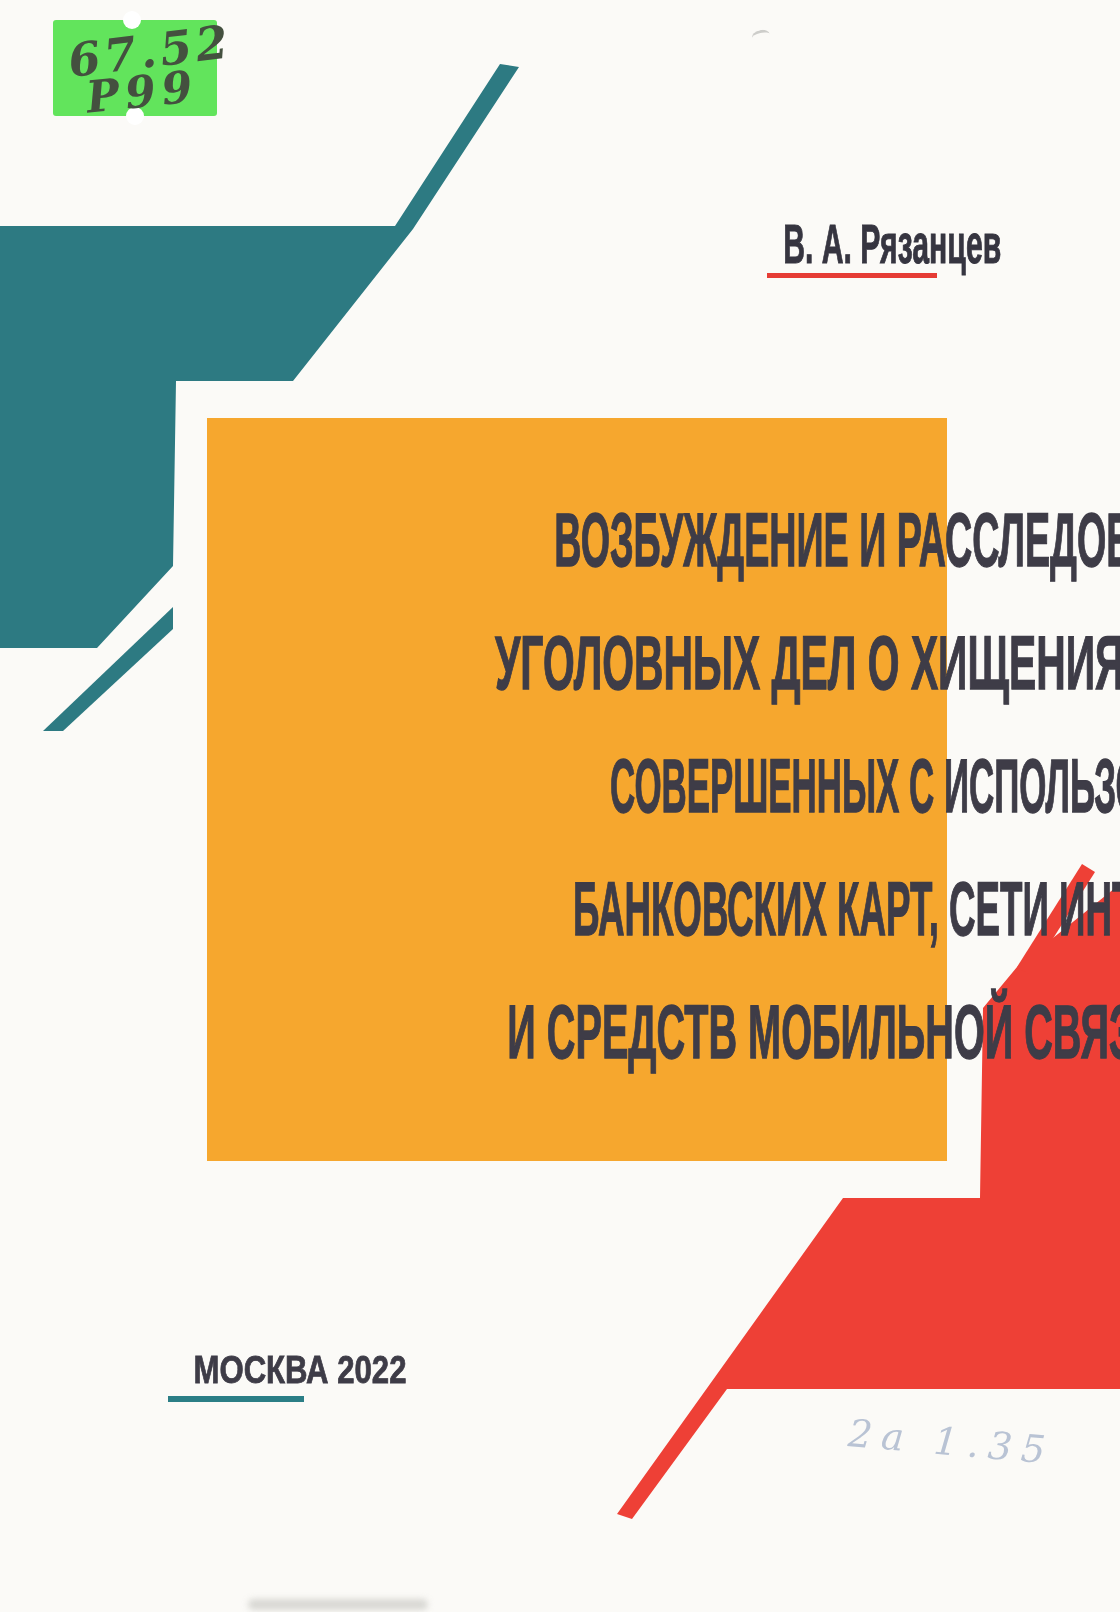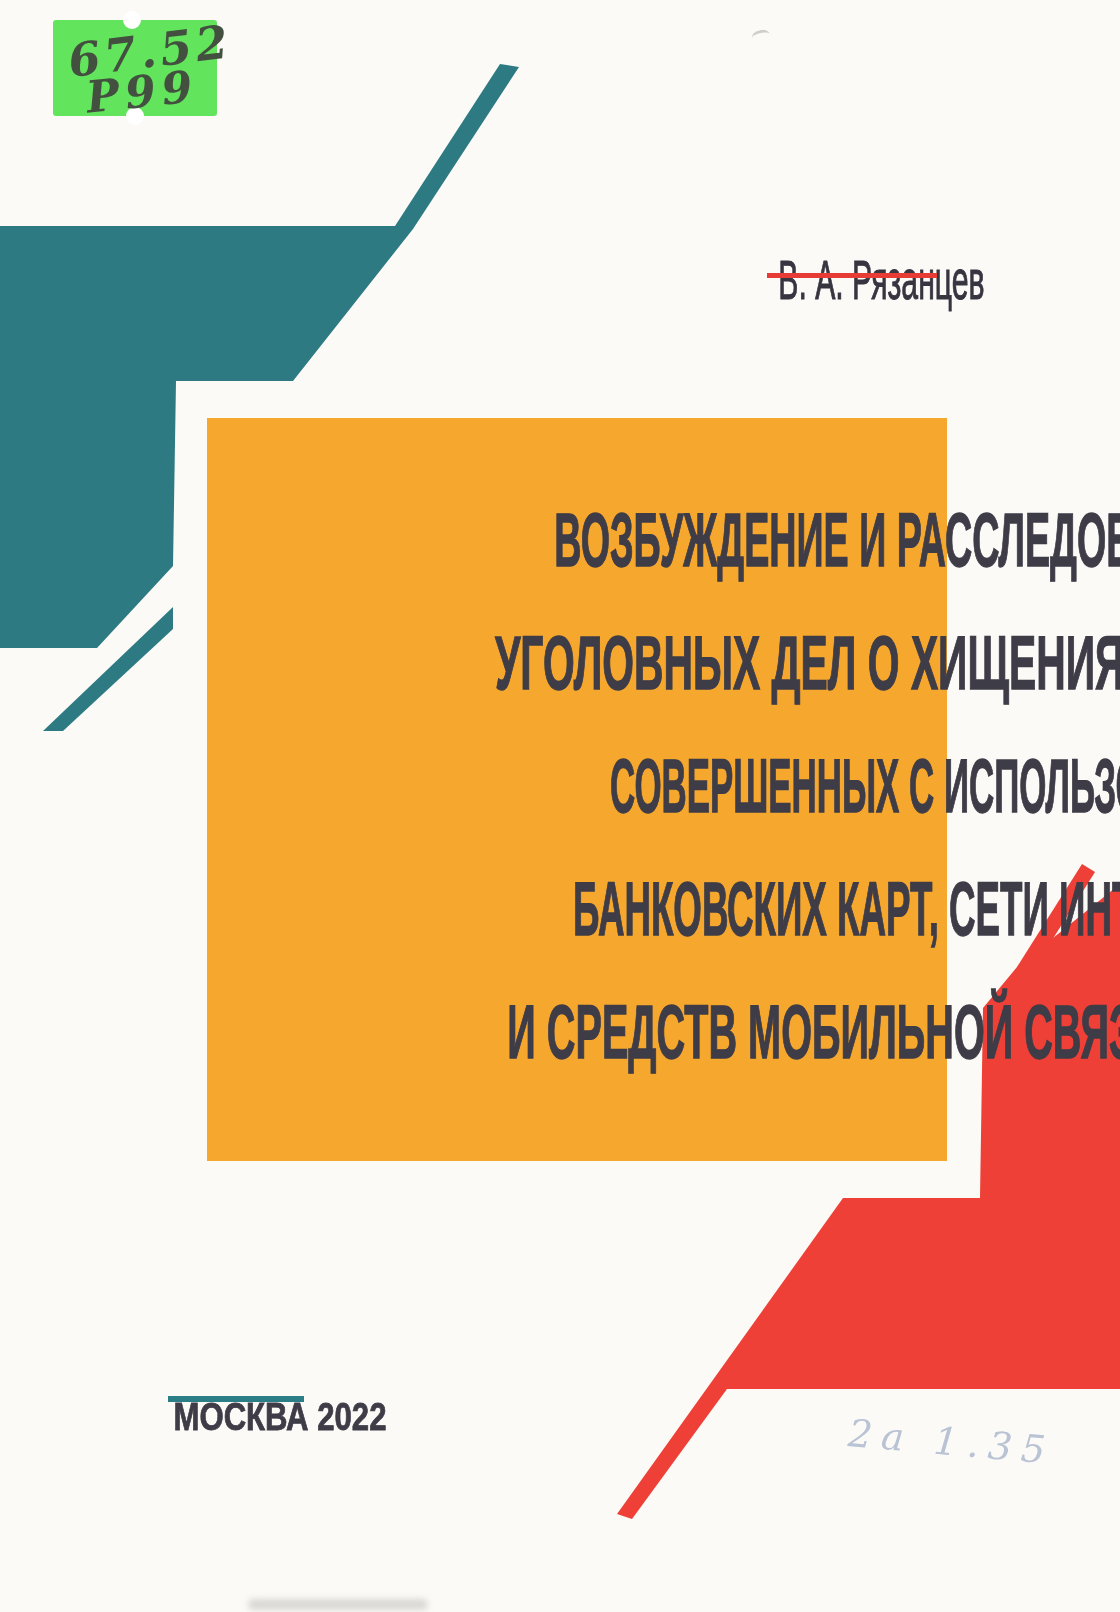--- a/index.html
+++ b/index.html
@@ -18,28 +18,28 @@
   .tline{
     height:123px;line-height:123px;
     font-size:76px;font-weight:bold;
     text-align:center;white-space:nowrap;
     letter-spacing:0px;
   }
   .tline .fit{display:inline-block;transform-origin:50% 50%;-webkit-text-stroke:1.3px currentColor;}
   
   .author{
     position:absolute;left:690px;top:216px;width:340px;
-    font-size:56px;font-weight:normal;line-height:56px;text-align:center;white-space:nowrap;margin-top:36px;
+    font-size:56px;font-weight:bold;line-height:56px;text-align:center;white-space:nowrap;
   }
   .author .fit{display:inline-block;transform-origin:50% 50%;-webkit-text-stroke:1px currentColor;}
   .author-underline{position:absolute;left:767px;top:273px;width:170px;height:5px;}
   
   .imprint{
-    position:absolute;left:130px;top:1397px;width:300px;
-    font-size:38px;font-weight:bold;line-height:40px;text-align:center;white-space:nowrap;
+    position:absolute;left:130px;top:1350px;width:300px;
+    font-size:38px;font-weight:bold;line-height:40px;text-align:right;white-space:nowrap;
   }
   .imprint .fit{display:inline-block;transform-origin:50% 50%;-webkit-text-stroke:0.8px currentColor;}
   .imprint-underline{position:absolute;left:168px;top:1396px;width:136px;height:6px;}
   
   .sticker{position:absolute;left:40px;top:8px;width:190px;height:118px;}
   .sticker svg{position:absolute;left:0;top:0;}
   .sticker .ink{
     position:absolute;white-space:nowrap;
     font-family:"DejaVu Serif","Liberation Serif",serif;
     font-style:italic;font-weight:bold;

